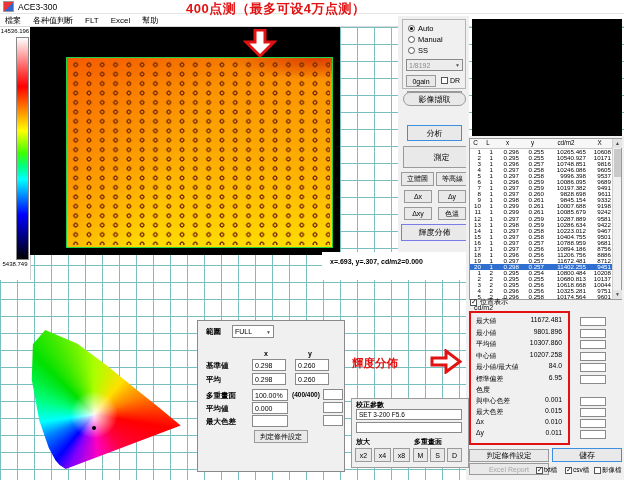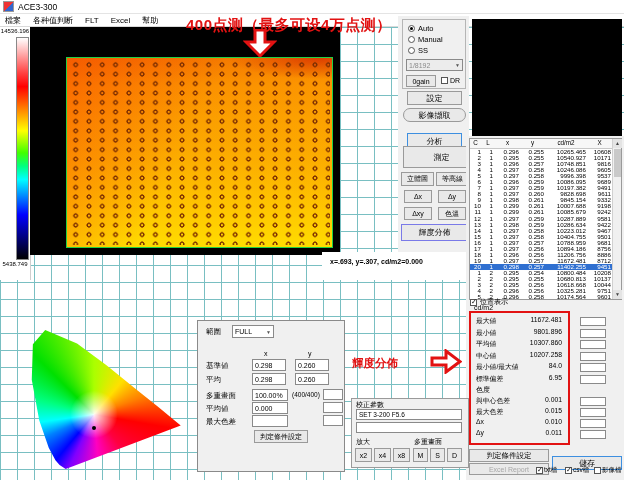--- a/index.html
+++ b/index.html
@@ -34,33 +34,33 @@
       linear-gradient(205deg, rgba(255,170,0,.45), rgba(255,200,0,0) 50%),
       linear-gradient(180deg,#f06400 0%,#fa8a00 14%,#fb9e00 32%,#fcae00 55%,#ffc600 80%,#ffdc00 100%);}
   #heatmap-dots{position:absolute;left:2px;top:2px;right:2px;bottom:2px;
     background-image:radial-gradient(circle at center, rgba(0,0,0,0) 1.3px, #7b2d00 1.5px 2.3px, rgba(0,0,0,0) 2.6px);
     background-size:13.3px 9.45px;}
   
   #status-strip{left:322px;top:252px;width:148px;height:28px;background:#fff;}
   #status-text{left:330px;top:258px;font-size:7px;font-weight:bold;}
   
   .red-note{color:#e21212;font-weight:bold;}
-  #note-top{left:186px;top:16px;font-size:15px;letter-spacing:.5px;}
+  #note-top{left:186px;top:0;font-size:13px;letter-spacing:.5px;}
   #note-side{left:352px;top:356px;font-size:11.5px;}
   #arrow-down{left:243px;top:29px;}
   #arrow-right{left:430px;top:349px;}
   #red-box{left:469px;top:311px;width:101px;height:134px;border:2px solid #e21212;box-sizing:border-box;pointer-events:none;}
   
   #btncol-bg{left:398px;top:16px;width:71px;height:236px;background:#f0f0f0;}
   #capture-group{left:402px;top:19px;width:64px;height:70px;border:1px solid #b5b5b5;background:#f0f0f0;box-sizing:border-box;}
   .radio-row{position:absolute;left:5px;display:flex;align-items:center;gap:3px;font-size:7.5px;}
   .radio{width:7px;height:7px;border:1px solid #555;border-radius:50%;background:#fff;position:relative;box-sizing:border-box;}
   .radio.on::after{content:"";position:absolute;left:1px;top:1px;width:3px;height:3px;border-radius:50%;background:#000;}
   .btn{position:absolute;background:#e9e9e9;border:1px solid #9a9a9a;font-size:8px;display:flex;align-items:center;justify-content:center;box-sizing:border-box;cursor:default;font-family:inherit;}
-  .btn.focus{border:1.5px solid #3d8fe0;margin-top:8px;}
+  .btn.focus{border:1.5px solid #3d8fe0;}
   .btn.focus2{border:1.5px solid #7a7ae8;}
   .btn.small{font-size:7px;}
   .chk{display:inline-block;width:7px;height:7px;border:1px solid #555;background:#fff;position:relative;box-sizing:border-box;vertical-align:-1px;}
   .chk.on::after{content:"✓";position:absolute;left:0px;top:-2px;font-size:7px;color:#111;}
   .select{background:#fff;border:1px solid #8a8a8a;display:flex;align-items:center;justify-content:space-between;padding:0 2px;font-size:7px;box-sizing:border-box;}
   .select.disabled{background:#ececec;color:#8a8a8a;}
   .caret{font-size:5px;color:#555;}
   
   #video-panel{left:472px;top:19px;width:150px;height:117px;background:#000;}
   
@@ -87,21 +87,21 @@
   .stat-row{position:absolute;left:476px;width:86px;display:flex;justify-content:space-between;font-size:6.8px;}
   .stat-box{position:absolute;left:580px;width:26px;height:9px;background:#fff;border:1px solid #8a8a8a;box-sizing:border-box;}
   #stats-sec2{left:476px;top:385px;font-size:7px;}
   
   #judge-btn{left:469px;top:449px;width:80px;height:13px;font-size:7.5px;}
   #save-btn{left:552px;top:448px;width:70px;height:14px;font-size:8px;}
   #excel-btn{left:469px;top:463px;width:80px;height:12px;font-size:7px;color:#a8a8a8;}
   .file-chk{position:absolute;top:466px;font-size:6.5px;display:flex;align-items:center;gap:1px;}
   
   #range-panel{left:197px;top:320px;width:148px;height:152px;background:#f0f0f0;border:1px solid #8a8a8a;box-sizing:border-box;}
-  .rp-label{position:absolute;font-size:7.5px;}
+  .rp-label{position:absolute;font-size:7.5px;font-weight:bold;}
   .rp-input{position:absolute;background:#fff;border:1px solid #8a8a8a;font-size:7px;padding:0 2px;display:flex;align-items:center;box-sizing:border-box;}
   .rp-minibox{position:absolute;left:323px;width:20px;height:11px;background:#fff;border:1px solid #8a8a8a;box-sizing:border-box;}
   
   #calib-panel{left:351px;top:398px;width:118px;height:70px;background:#f0f0f0;border:1px solid #9a9a9a;box-sizing:border-box;}
   
   #cie{left:30px;top:324px;width:160px;height:146px;
     background:
       radial-gradient(circle 34px at 40% 62%, rgba(255,255,255,.95), rgba(255,255,255,0) 70%),
       conic-gradient(from 0deg at 40% 62%,
         #aaff00 0deg,#ffe000 40deg,#ff8000 70deg,#ff0000 100deg,#ff0040 140deg,
@@ -169,21 +169,21 @@
     <span class="caret">▼</span>
   </div>
   <div class="btn" style="left:3px;top:55px;width:30px;height:12px;font-size:7px;">0gain</div>
   <div style="position:absolute;left:38px;top:57px;font-size:7px;display:flex;align-items:center;gap:2px;">
     <span class="chk"></span>
     <span>DR</span>
   </div>
 </div>
 
 <div class="btn abs" id="b-settings" style="left:407px;top:91px;width:55px;height:14px;">設定</div>
-<div class="btn abs" style="left:403px;top:108px;width:63px;height:14px;border-radius:7px;">影像擷取</div>
+<div class="btn abs" style="left:403px;top:92px;width:63px;height:14px;border-radius:7px;">影像擷取</div>
 <div class="btn abs focus" style="left:407px;top:125px;width:55px;height:16px;">分析</div>
 <div class="btn abs" style="left:403px;top:146px;width:77px;height:22px;">測定</div>
 <div class="btn abs small" style="left:401px;top:172px;width:33px;height:14px;">立體圖</div>
 <div class="btn abs small" style="left:436px;top:172px;width:33px;height:14px;">等高線</div>
 <div class="btn abs small" style="left:404px;top:190px;width:28px;height:13px;">Δx</div>
 <div class="btn abs small" style="left:438px;top:190px;width:28px;height:13px;">Δy</div>
 <div class="btn abs small" style="left:404px;top:207px;width:28px;height:13px;">Δxy</div>
 <div class="btn abs small" style="left:438px;top:207px;width:28px;height:13px;">色溫</div>
 <div class="btn abs focus2" style="left:401px;top:224px;width:67px;height:17px;">輝度分佈</div>
 

